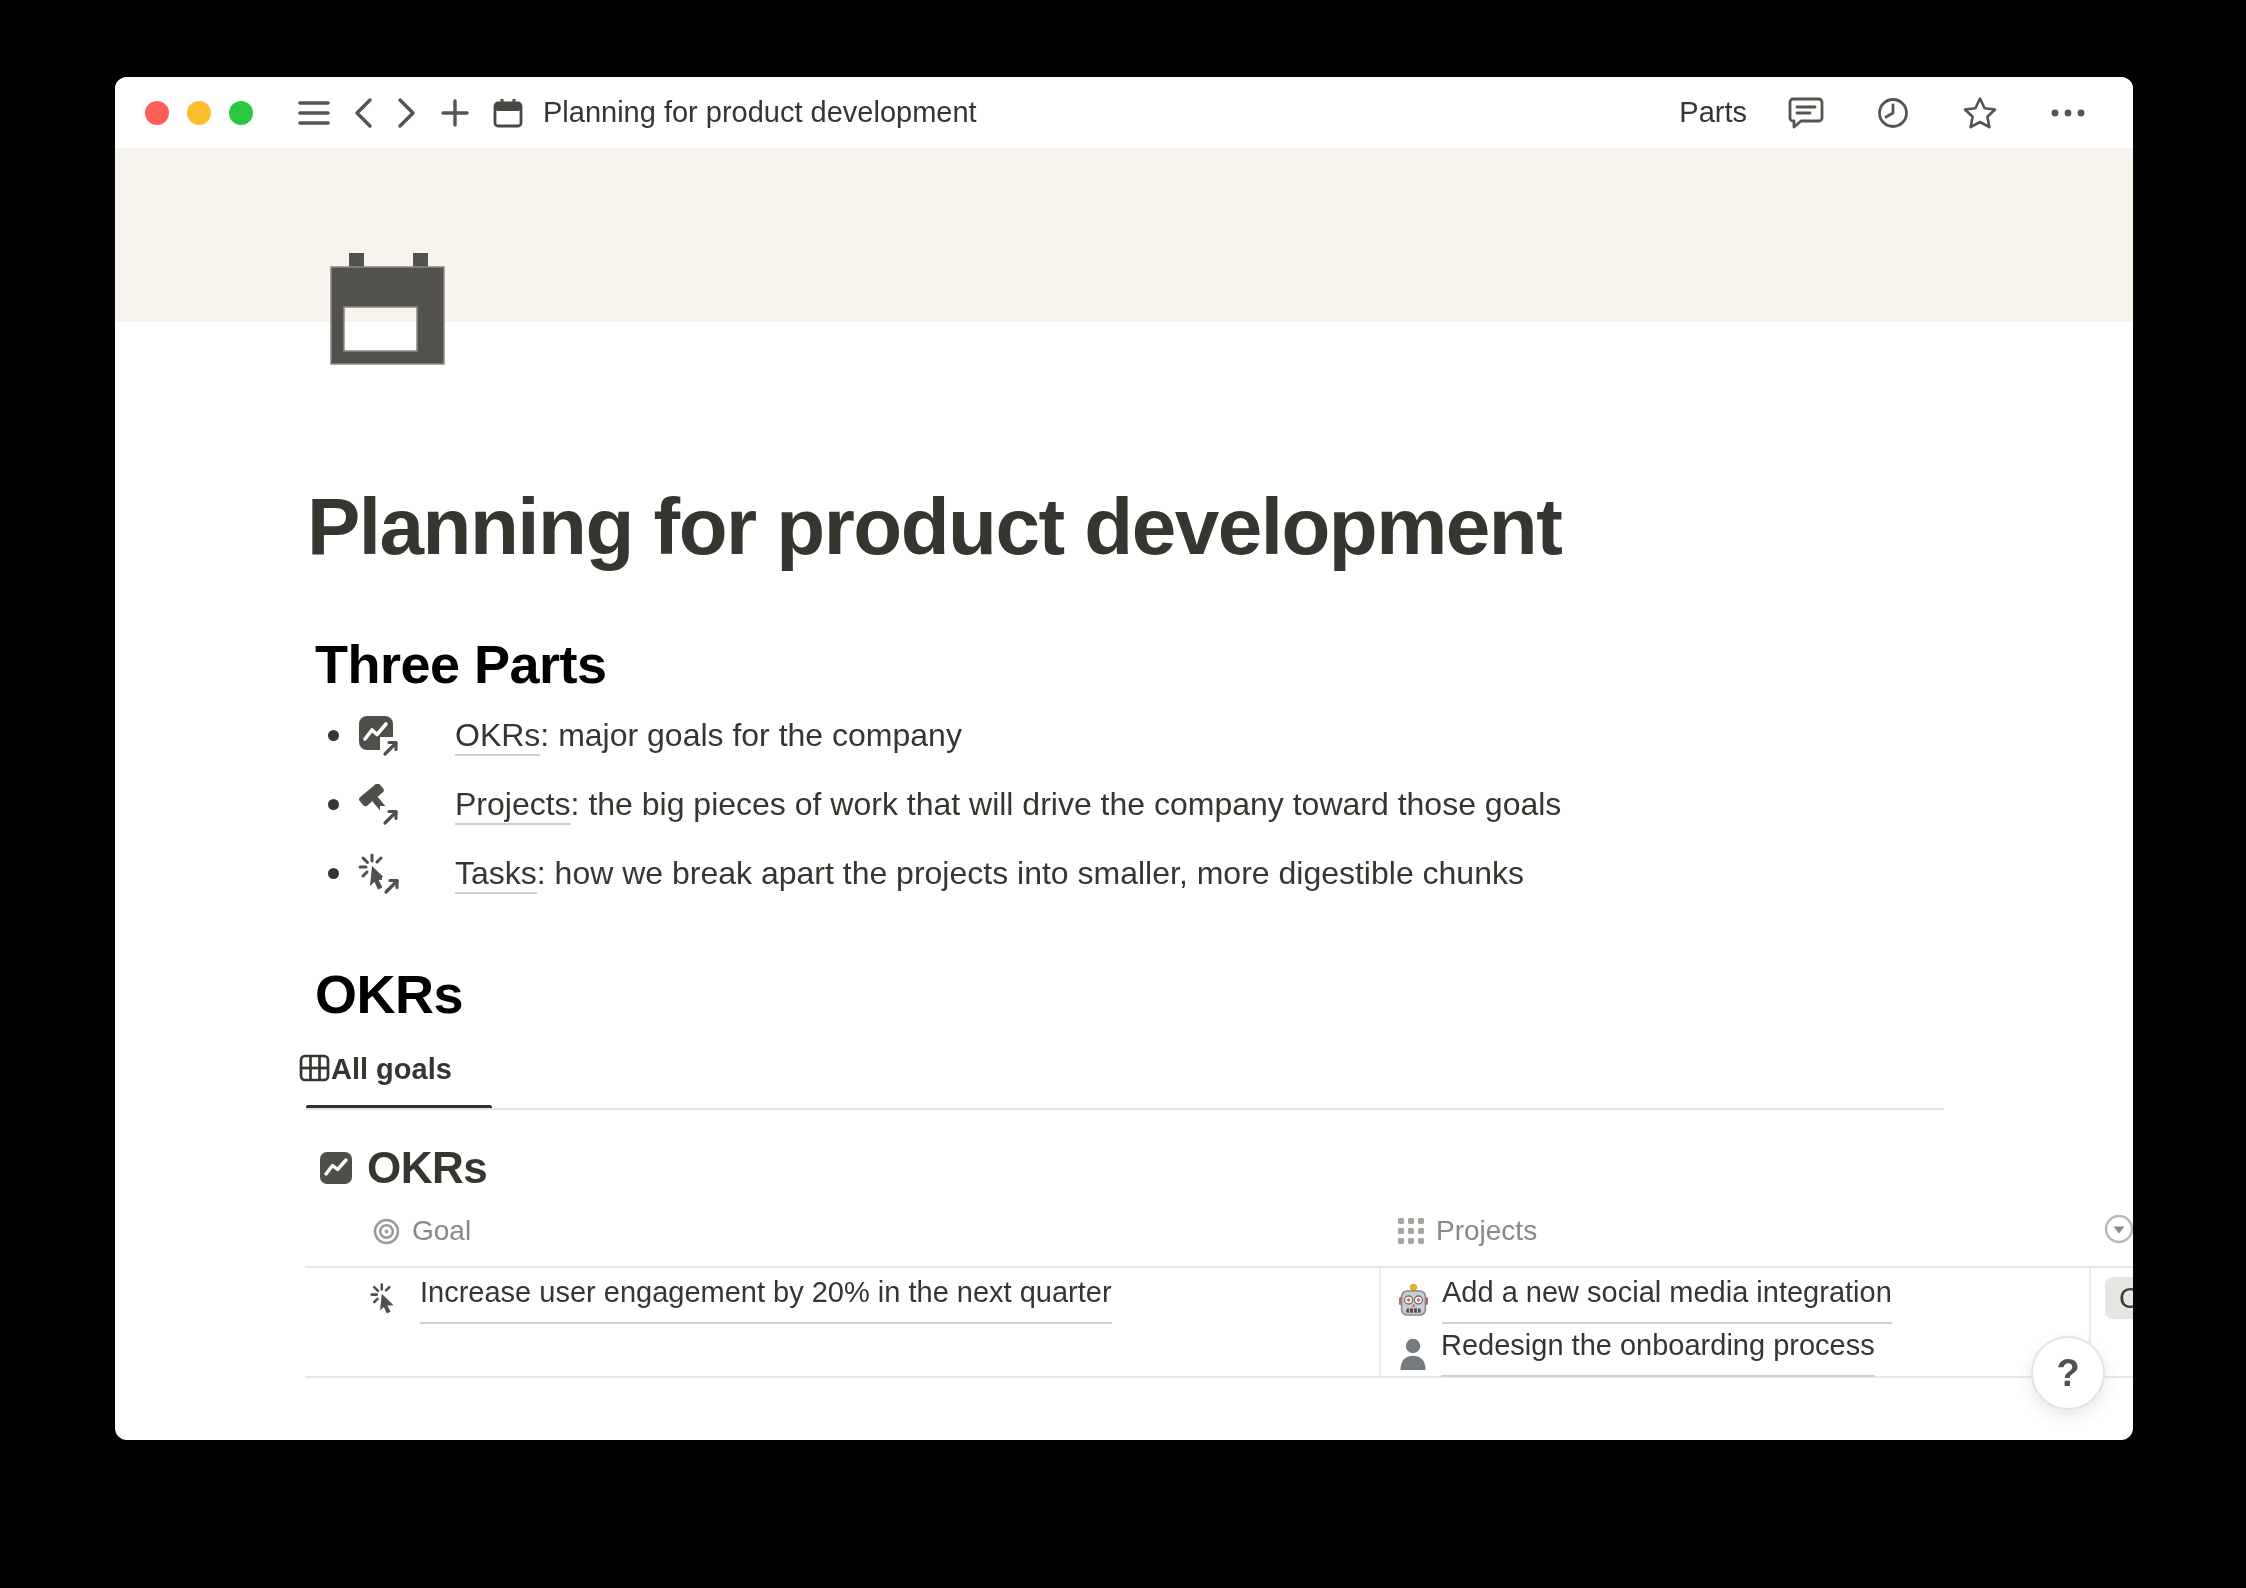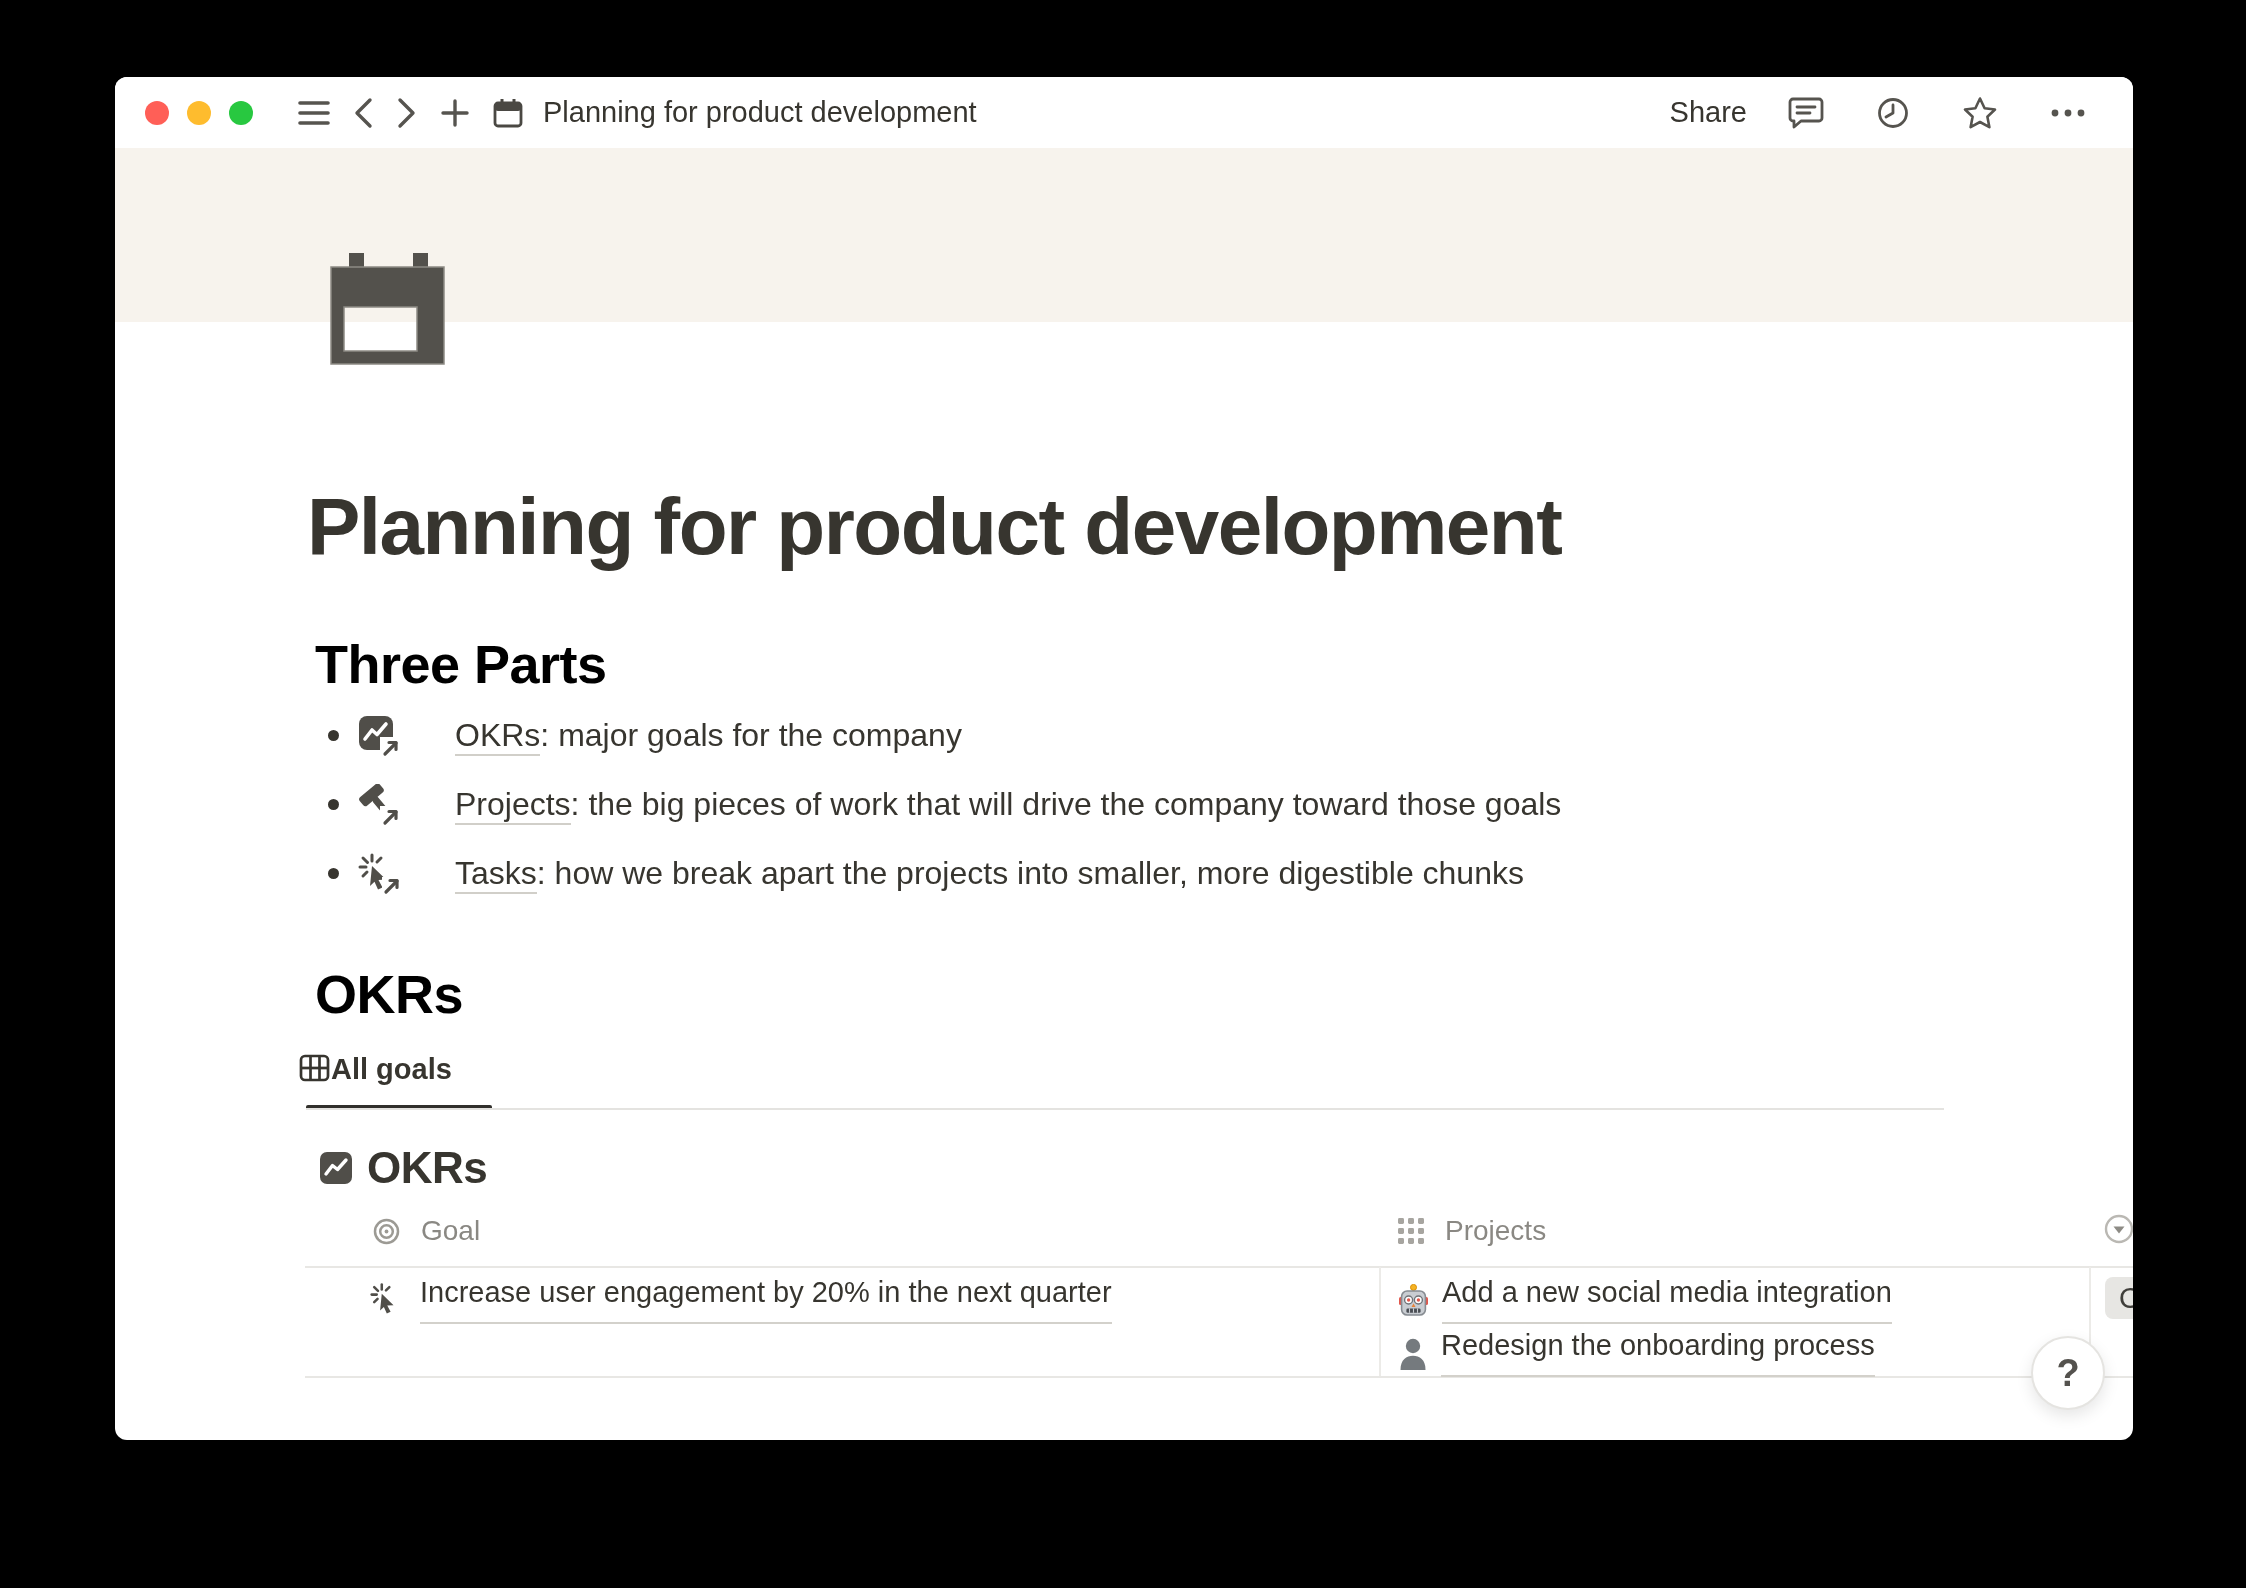--- a/index.html
+++ b/index.html
@@ -39,21 +39,21 @@
   
   .tab { position:absolute; left:184px; top:976px; height:50px; display:flex; align-items:flex-start; gap:1px; cursor:pointer; }
   .tab-label { font-size:29px; font-weight:600; color:#37352F; }
   .tab-bar-dark  { position:absolute; left:191px; top:1028px; width:186px; height:5px; background:#31302C; border-radius:2px; }
   .tab-bar-light { position:absolute; left:191px; top:1031px; width:1638px; height:2px; background:#E4E3E0; }
 
   
   .db-title { position:absolute; left:205px; top:1066px; display:flex; align-items:center; gap:15px; }
   .db-title-text { font-size:44px; font-weight:700; letter-spacing:-0.5px; color:#37352F; }
 
-  .prop { position:absolute; top:1136px; height:36px; display:flex; align-items:center; gap:21px; color:#8A8883; }
+  .prop { position:absolute; top:1136px; height:36px; display:flex; align-items:center; gap:12px; color:#8A8883; }
   .prop-label { font-size:28px; }
   .prop-goal { left:258px; }
   .prop-projects { left:1283px; }
   .sort-circle { position:absolute; left:1989px; top:1137px; width:30px; height:30px; cursor:pointer; }
 
   .hline { position:absolute; left:190px; right:0; height:2px; background:#E8E7E4; }
   .hline1 { top:1189px; } .hline2 { top:1299px; }
   .vline { position:absolute; top:1190px; height:109px; width:2px; background:#ECEBE8; }
   .vline1 { left:1264px; } .vline2 { left:1974px; }
 
@@ -125,21 +125,21 @@
       <svg width="32" height="32" viewBox="0 0 32 32">
         <rect x="3" y="6" width="26" height="23" rx="3" fill="none" stroke="#4A4843" stroke-width="2.8"></rect>
         <rect x="3" y="6" width="26" height="8" rx="3" fill="#4A4843"></rect>
         <line x1="10" y1="2" x2="10" y2="9" stroke="#4A4843" stroke-width="3"></line>
         <line x1="22" y1="2" x2="22" y2="9" stroke="#4A4843" stroke-width="3"></line>
       </svg>
     </span>
     <span class="tb-title">Planning for product development</span>
 
     <div class="tb-right">
-      <button class="share-btn">Share</button>
+      <button class="share-btn">Parts</button>
       <button class="tb-btn">
         <span>
           <svg width="36" height="34" viewBox="0 0 36 34">
             <path d="M5 3 h26 a3 3 0 0 1 3 3 v16 a3 3 0 0 1 -3 3 h-18 l-7 6 v-6 h-1 a3 3 0 0 1 -3 -3 v-16 a3 3 0 0 1 3 -3 z" fill="none" stroke="#56544F" stroke-width="2.8" stroke-linejoin="round"></path>
             <line x1="9" y1="11" x2="27" y2="11" stroke="#56544F" stroke-width="2.8" stroke-linecap="round"></line>
             <line x1="9" y1="17" x2="22" y2="17" stroke="#56544F" stroke-width="2.8" stroke-linecap="round"></line>
           </svg>
         </span>
       </button>
       <button class="tb-btn">

